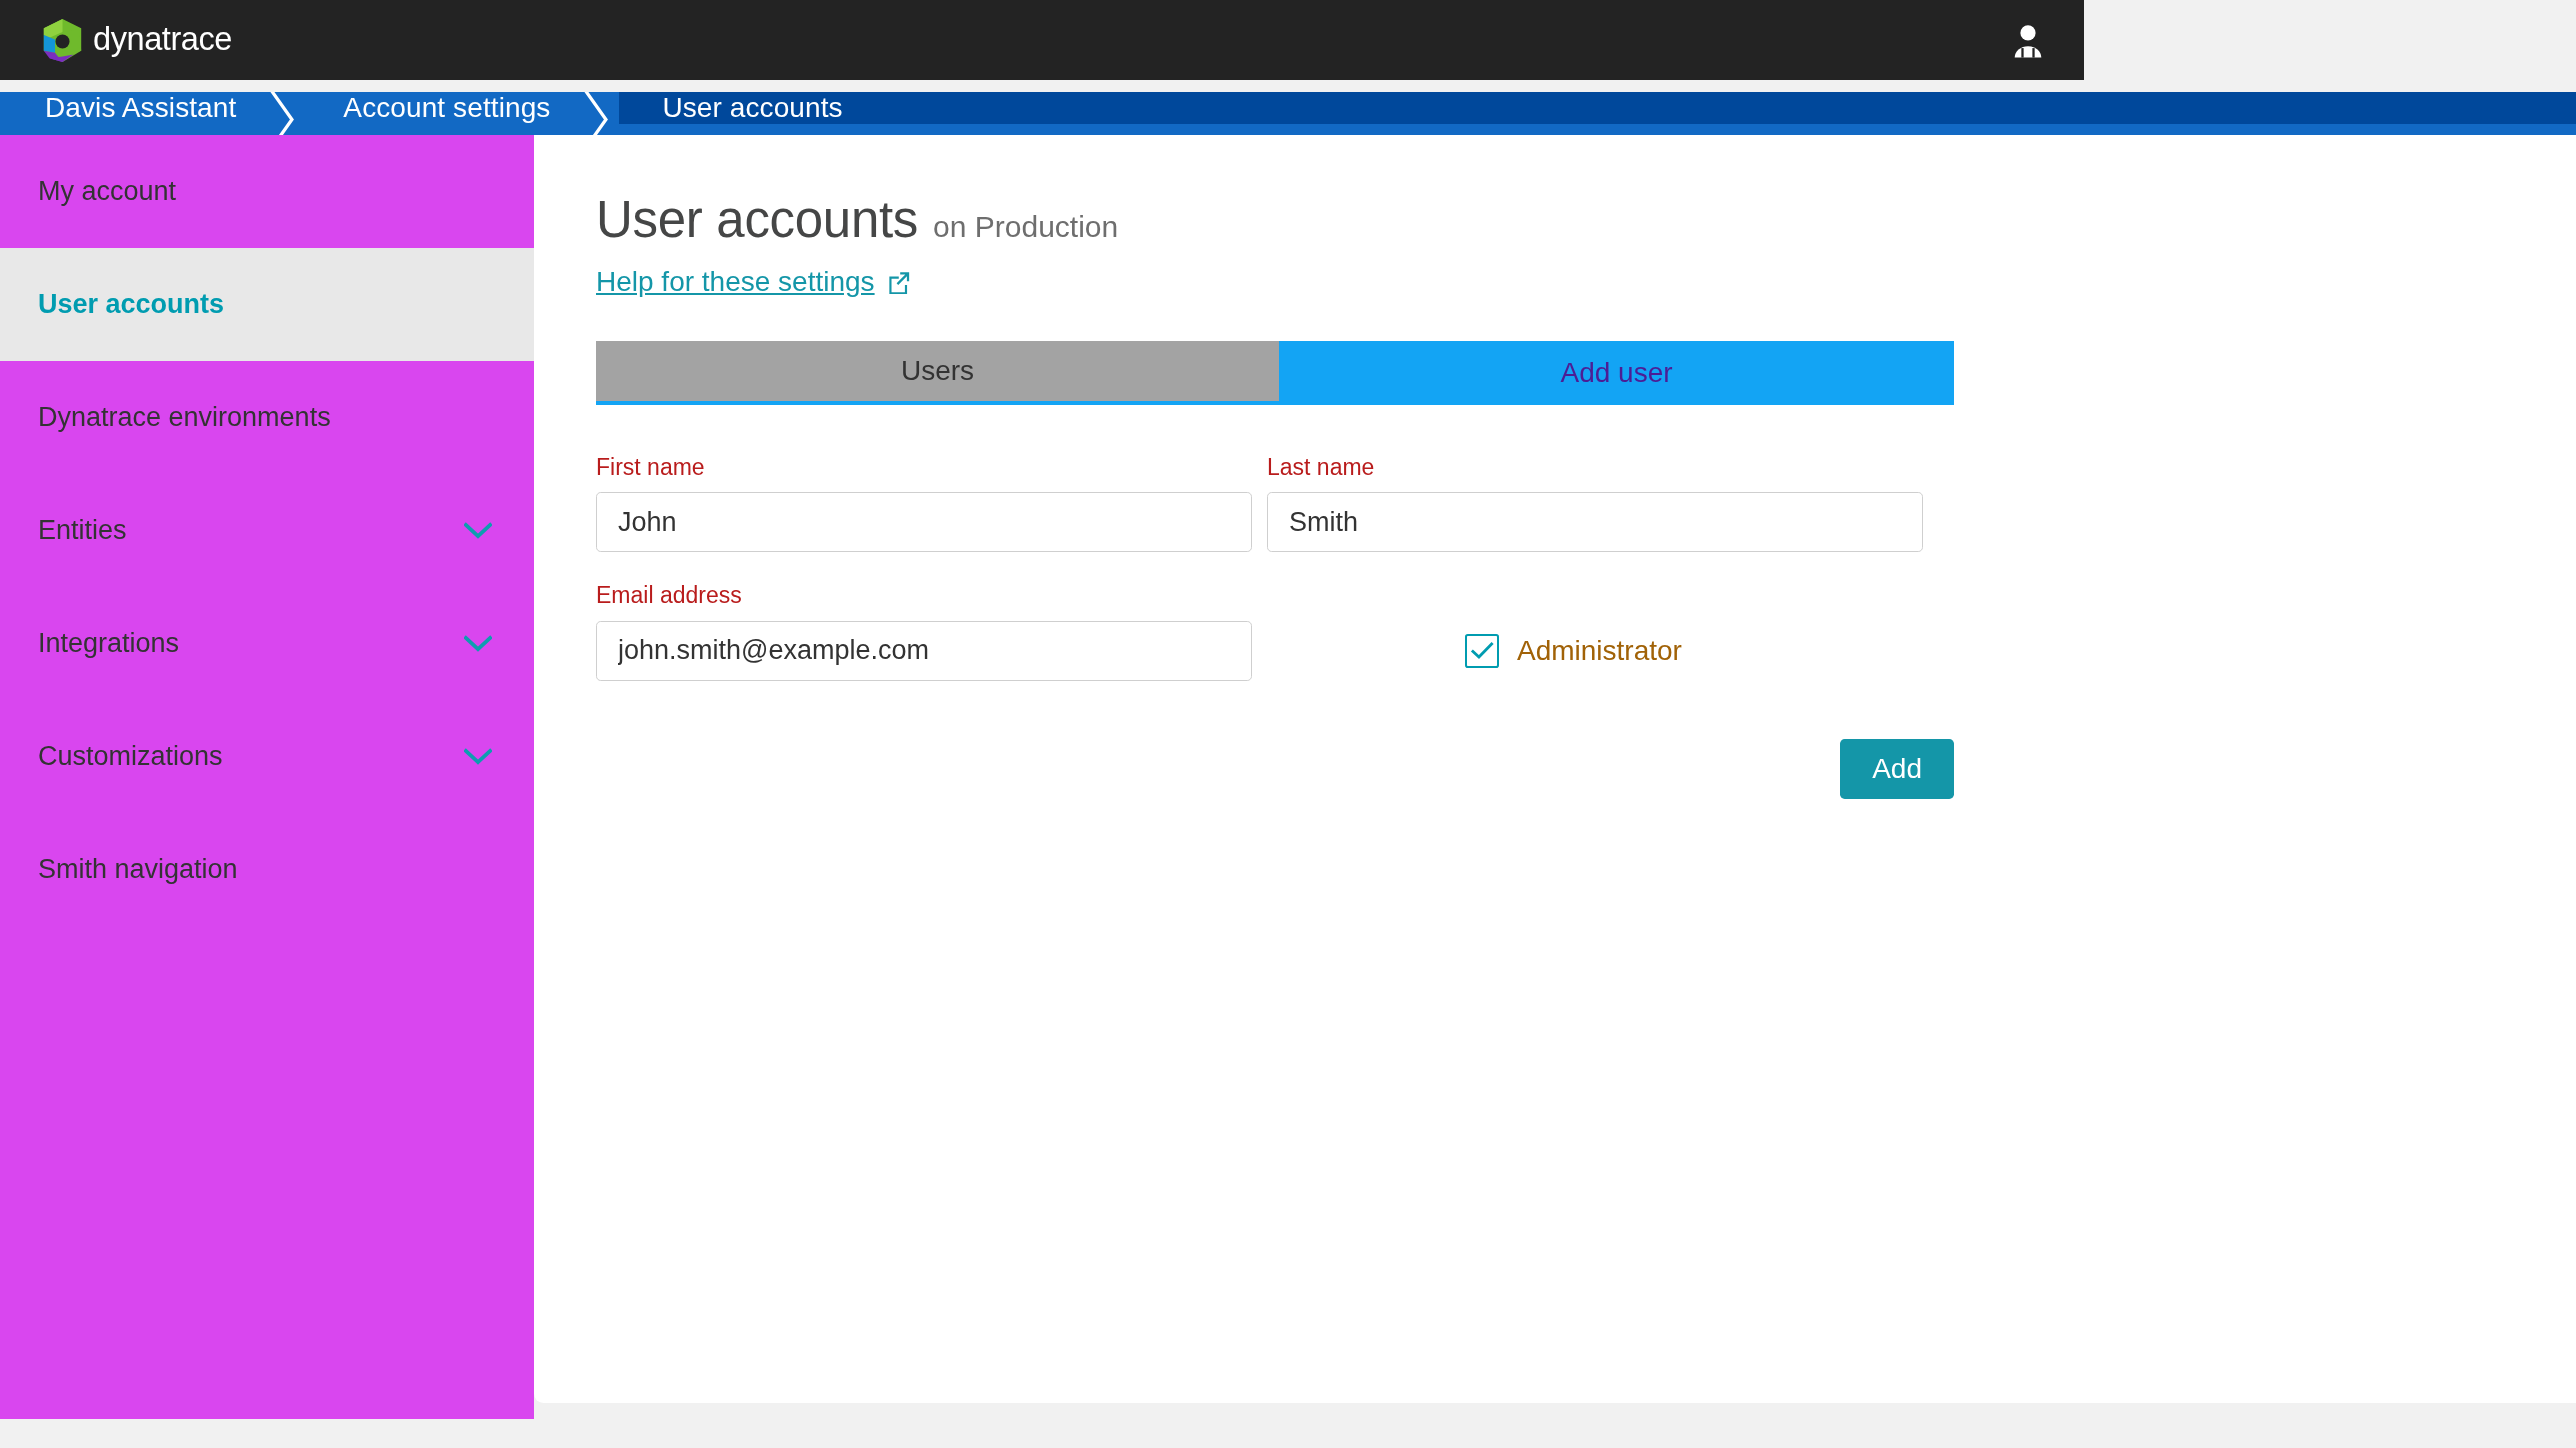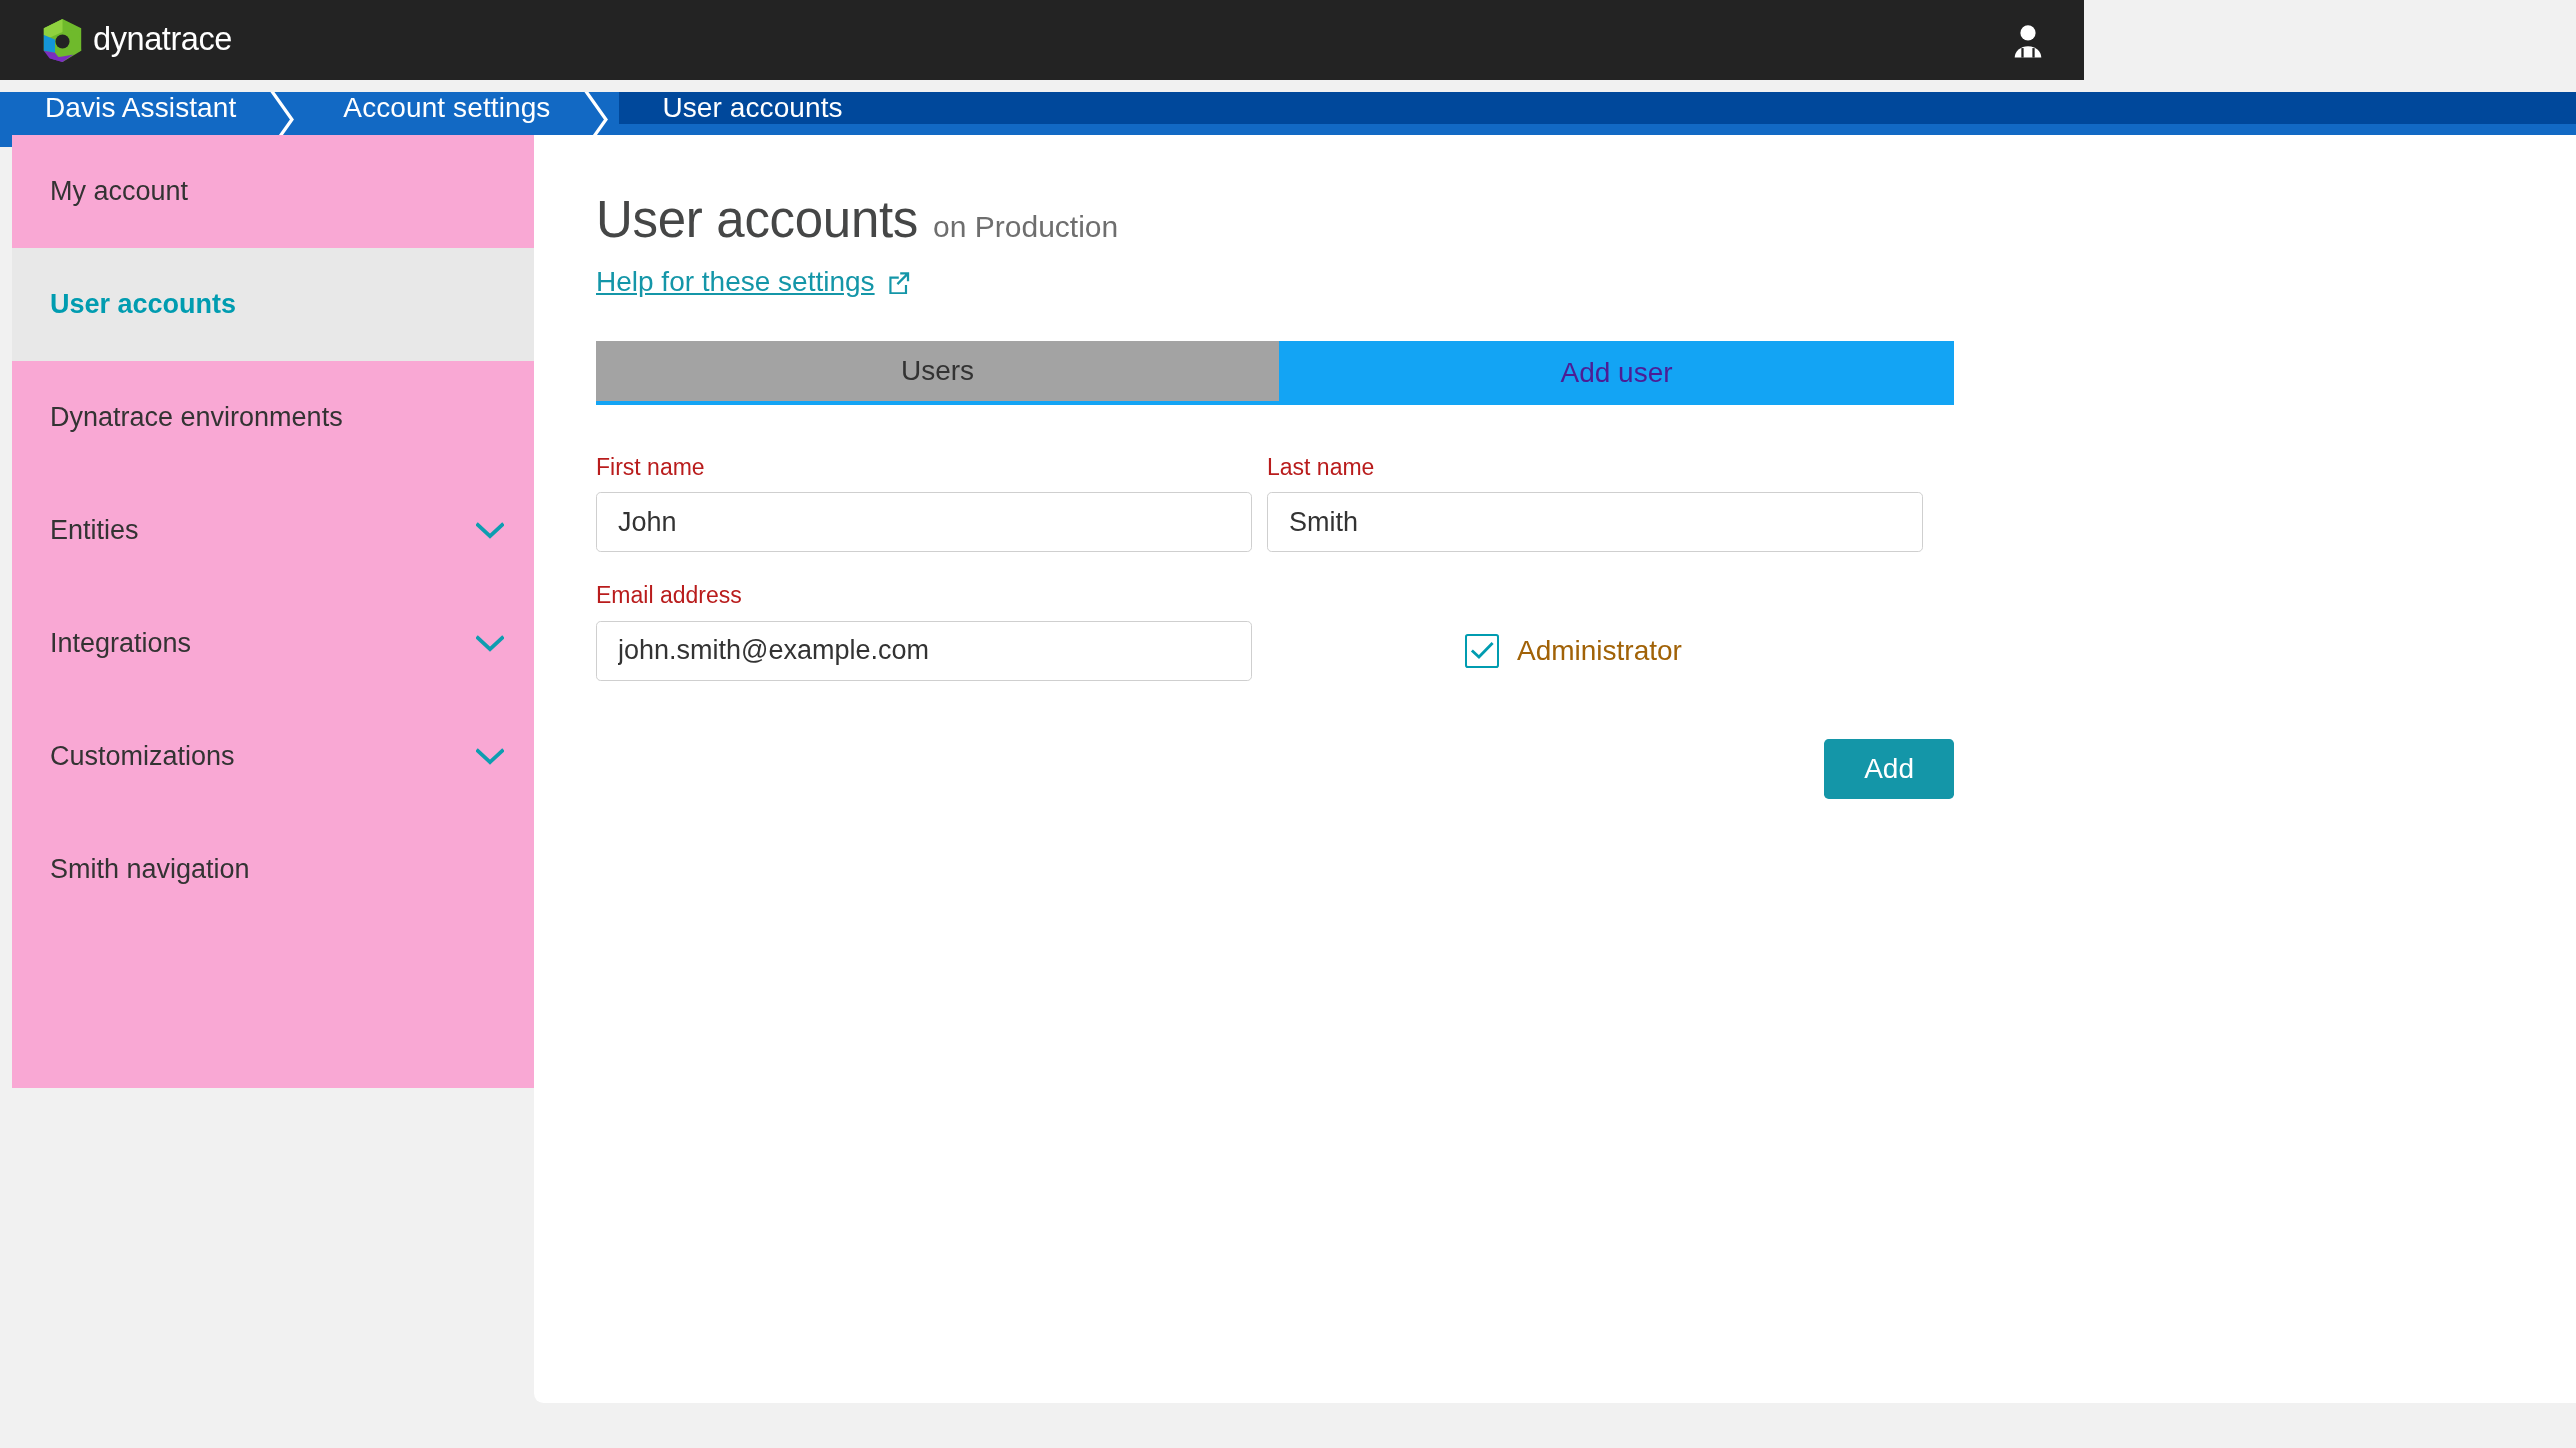--- a/index.html
+++ b/index.html
@@ -59,23 +59,23 @@
   
   .crumb-sep {
     position: relative;
     width: 41px; flex: 0 0 41px;
     align-self: stretch;
   }
   .crumb-sep svg { display: block; width: 41px; height: 55px; }
 
   
   .sidebar {
-    position: absolute; left: 12px; top: 135px;
-    width: 534px; height: 953px;
-    background: #f9a8d4;
+    position: absolute; left: 0; top: 135px;
+    width: 534px; height: 1284px;
+    background: #d946ef;
   }
   .side-item {
     position: relative;
     height: 113px;
     display: flex; align-items: center;
     padding: 0 40px 0 38px;
     color: #333333;
     font-size: 27px;
     cursor: pointer;
     user-select: none;
@@ -189,21 +189,21 @@
     display: flex; justify-content: flex-end;
     margin-top: 58px;
   }
   .btn-primary {
     min-width: 106px; height: 60px;
     background: #1496a8;
     border: none; border-radius: 4.7px;
     color: #ffffff;
     font-family: "Liberation Sans", sans-serif;
     font-size: 28px;
-    padding: 0 40px;
+    padding: 0 32px;
     cursor: pointer;
     margin-left: 48px;
   }
 </style>
 </head>
 <body>
 
 <div class="topbar">
   <div class="logo-wrap">
     <svg class="logo-mark" viewBox="0 0 46 50">

